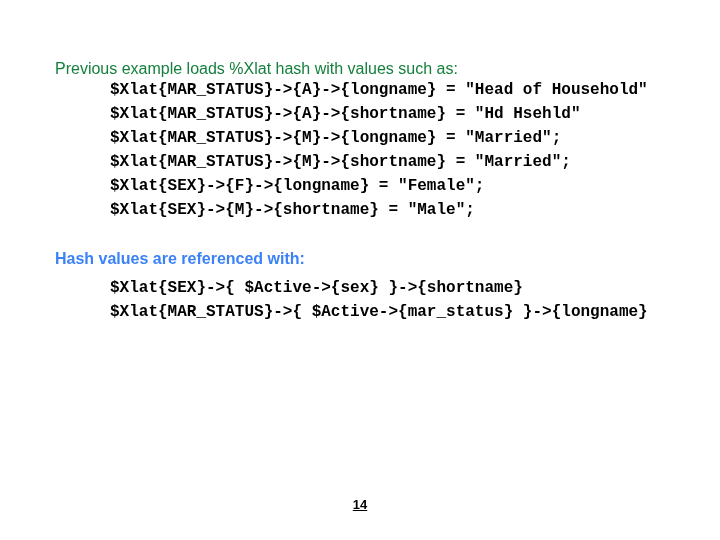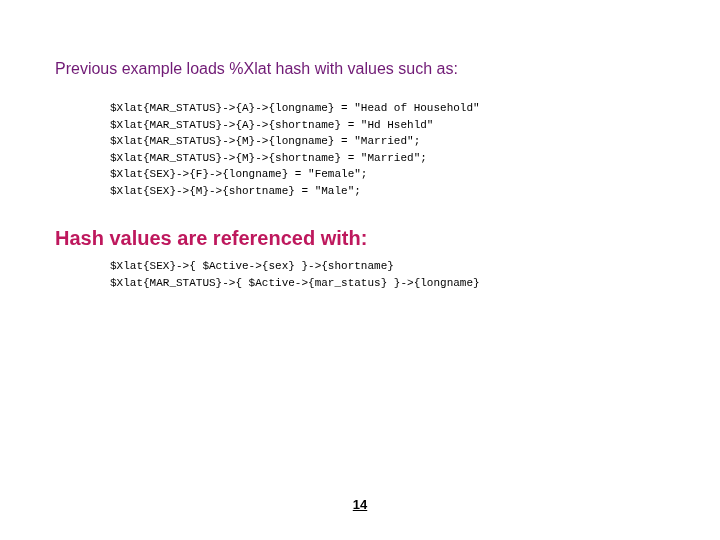--- a/index.html
+++ b/index.html
@@ -15,37 +15,37 @@
     padding: 60px 55px 0 55px;
   }
   .title {
     font-size: 27px;
     color: #5a1846;
     font-weight: normal;
     margin-bottom: 28px;
   }
   .subtitle {
     font-size: 16px;
-    color: #701a75;
-    margin-bottom: 22px;
+    color: #15803d;
   }
   .subtitle-bold {
-    font-size: 20px;
-    color: #be185d;
+    font-size: 16px;
+    color: #3b82f6;
     font-weight: bold;
     margin-bottom: 8px;
     margin-top: 28px;
   }
   .code-block {
     font-family: "Courier New", monospace;
-    font-size: 11px;
+    font-size: 16px;
     color: #000;
     padding-left: 55px;
     line-height: 1.5;
     white-space: pre;
+    font-weight: bold;
   }
   .page-number {
     position: absolute;
     bottom: 28px;
     left: 0;
     width: 100%;
     text-align: center;
     font-size: 13px;
     font-weight: bold;
     text-decoration: underline;

